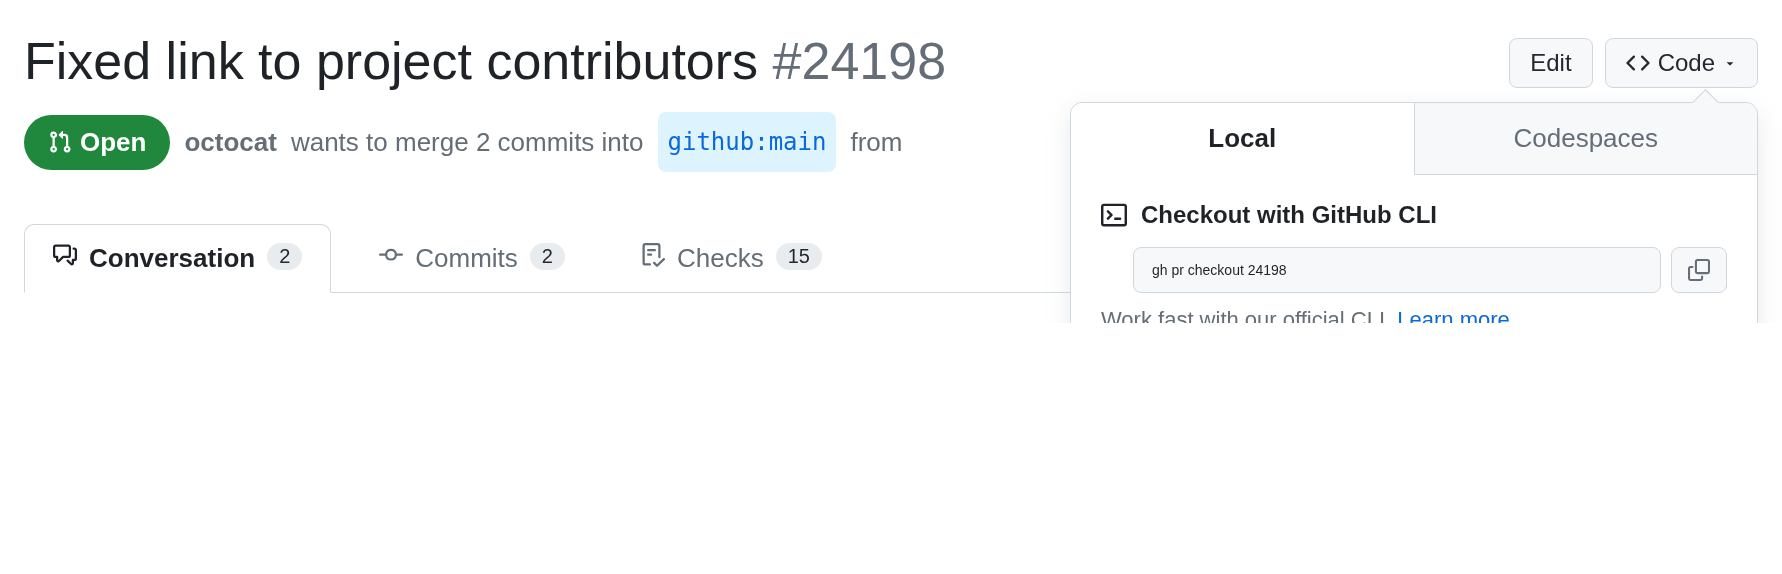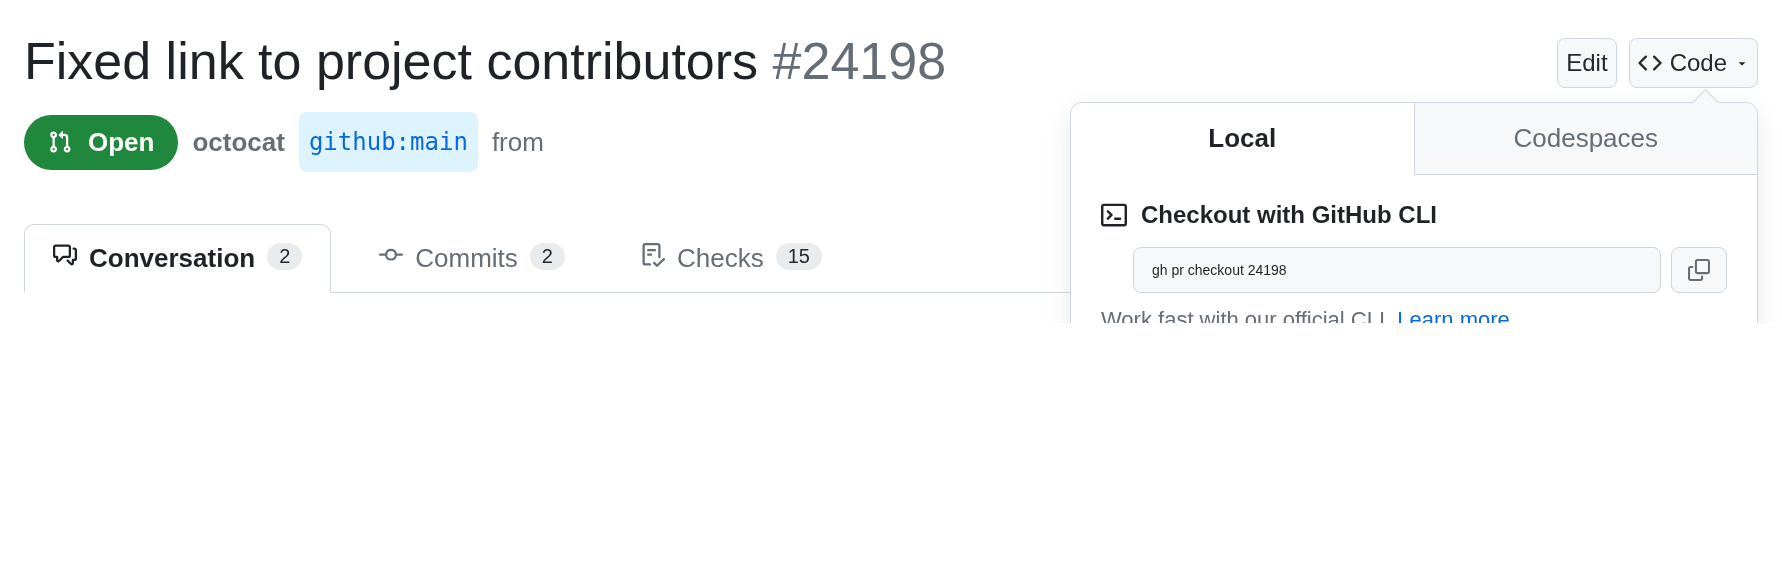--- a/index.html
+++ b/index.html
@@ -30,41 +30,41 @@
   }
   .header-actions {
     display: flex;
     gap: 12px;
     padding-top: 8px;
   }
   .btn {
     display: inline-flex;
     align-items: center;
     gap: 8px;
-    padding: 10px 8px;
+    padding: 10px 20px;
     font-size: 24px;
     font-weight: 500;
     color: #24292f;
     background: #f6f8fa;
     border: 1px solid #d0d7de;
     border-radius: 8px;
     cursor: pointer;
   }
   .meta-row {
     display: flex;
     align-items: center;
     gap: 14px;
     margin-top: 20px;
     font-size: 26px;
     color: #656d76;
   }
   .state-badge {
     display: inline-flex;
     align-items: center;
-    gap: 16px;
+    gap: 8px;
     background: #1f883d;
     color: #fff;
     font-weight: 600;
     font-size: 26px;
     padding: 12px 24px;
     border-radius: 999px;
   }
   .author { color: #656d76; font-weight: 600; }
   .branch-pill {
     background: #ddf4ff;
@@ -251,20 +251,21 @@
 </div>
 
 <div class="meta-row">
   <span class="state-badge">
     <svg width="24" height="24" viewBox="0 0 16 16" fill="currentColor">
         <path d="M1.5 3.25a2.25 2.25 0 1 1 3 2.122v5.256a2.251 2.251 0 1 1-1.5 0V5.372A2.25 2.25 0 0 1 1.5 3.25Zm5.677-.177L9.573.677A.25.25 0 0 1 10 .854V2.5h1A2.5 2.5 0 0 1 13.5 5v5.628a2.251 2.251 0 1 1-1.5 0V5a1 1 0 0 0-1-1h-1v1.646a.25.25 0 0 1-.427.177L7.177 3.427a.25.25 0 0 1 0-.354ZM3.75 2.5a.75.75 0 1 0 0 1.5.75.75 0 0 0 0-1.5Zm0 9.5a.75.75 0 1 0 0 1.5.75.75 0 0 0 0-1.5Zm8.25.75a.75.75 0 1 0 1.5 0 .75.75 0 0 0-1.5 0Z"></path>
       </svg>
     <span>Open</span>
   </span>
   <span class="author">octocat</span>
+  <span>wants to merge 2 commits into</span>
   <span class="branch-pill">github:main</span>
   <span>from</span>
 </div>
 
 <div class="tabs">
   <div class="tab selected">
     <svg width="24" height="24" viewBox="0 0 16 16" fill="currentColor">
         <path d="M1.75 1h8.5c.966 0 1.75.784 1.75 1.75v5.5A1.75 1.75 0 0 1 10.25 10H7.061l-2.574 2.573A1.458 1.458 0 0 1 2 11.543V10h-.25A1.75 1.75 0 0 1 0 8.25v-5.5C0 1.784.784 1 1.75 1ZM1.5 2.75v5.5c0 .138.112.25.25.25h1a.75.75 0 0 1 .75.75v2.19l2.72-2.72a.749.749 0 0 1 .53-.22h3.5a.25.25 0 0 0 .25-.25v-5.5a.25.25 0 0 0-.25-.25h-8.5a.25.25 0 0 0-.25.25Zm13 2a.25.25 0 0 0-.25-.25h-.5a.75.75 0 0 1 0-1.5h.5c.966 0 1.75.784 1.75 1.75v5.5A1.75 1.75 0 0 1 14.25 12H14v1.543a1.458 1.458 0 0 1-2.487 1.03L9.22 12.28a.749.749 0 0 1 1.06-1.06l2.22 2.22V11.25a.75.75 0 0 1 .75-.75h1a.25.25 0 0 0 .25-.25Z"></path>
       </svg>
     <span>Conversation</span>

